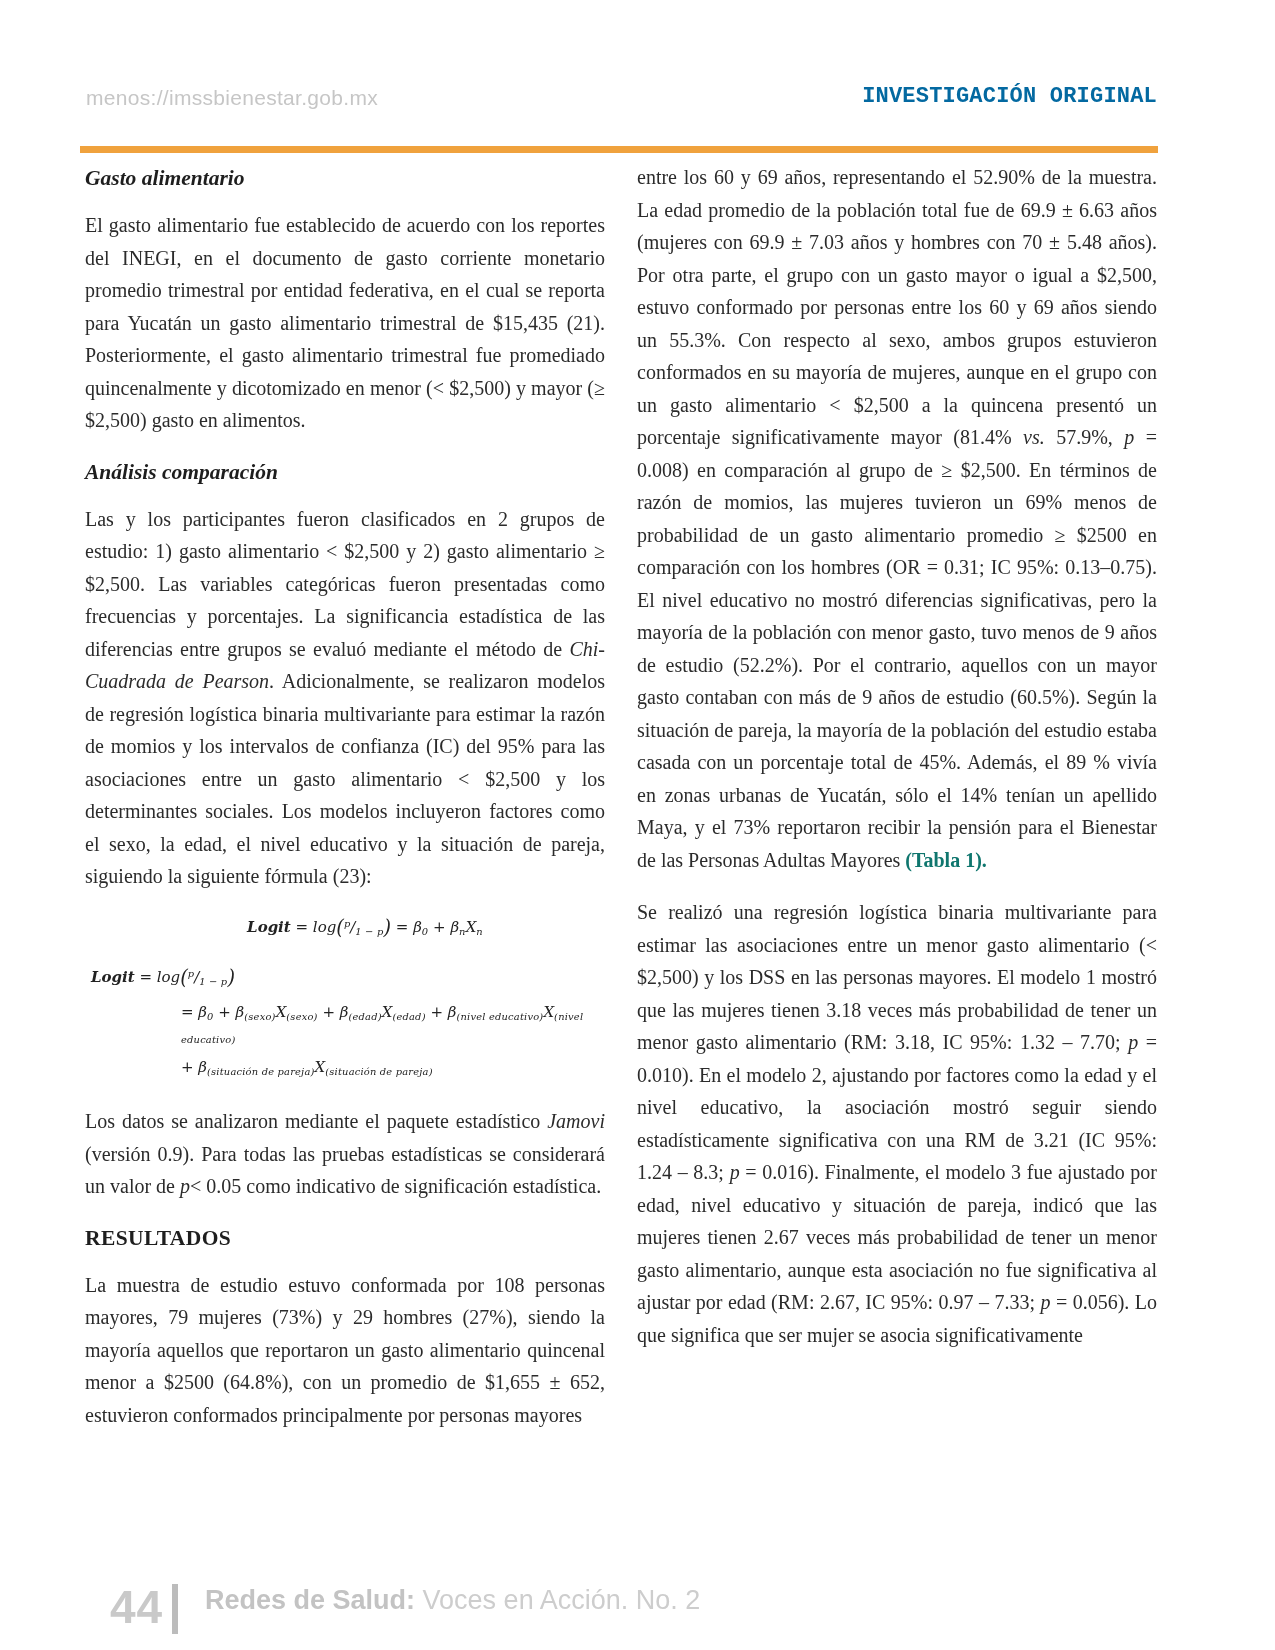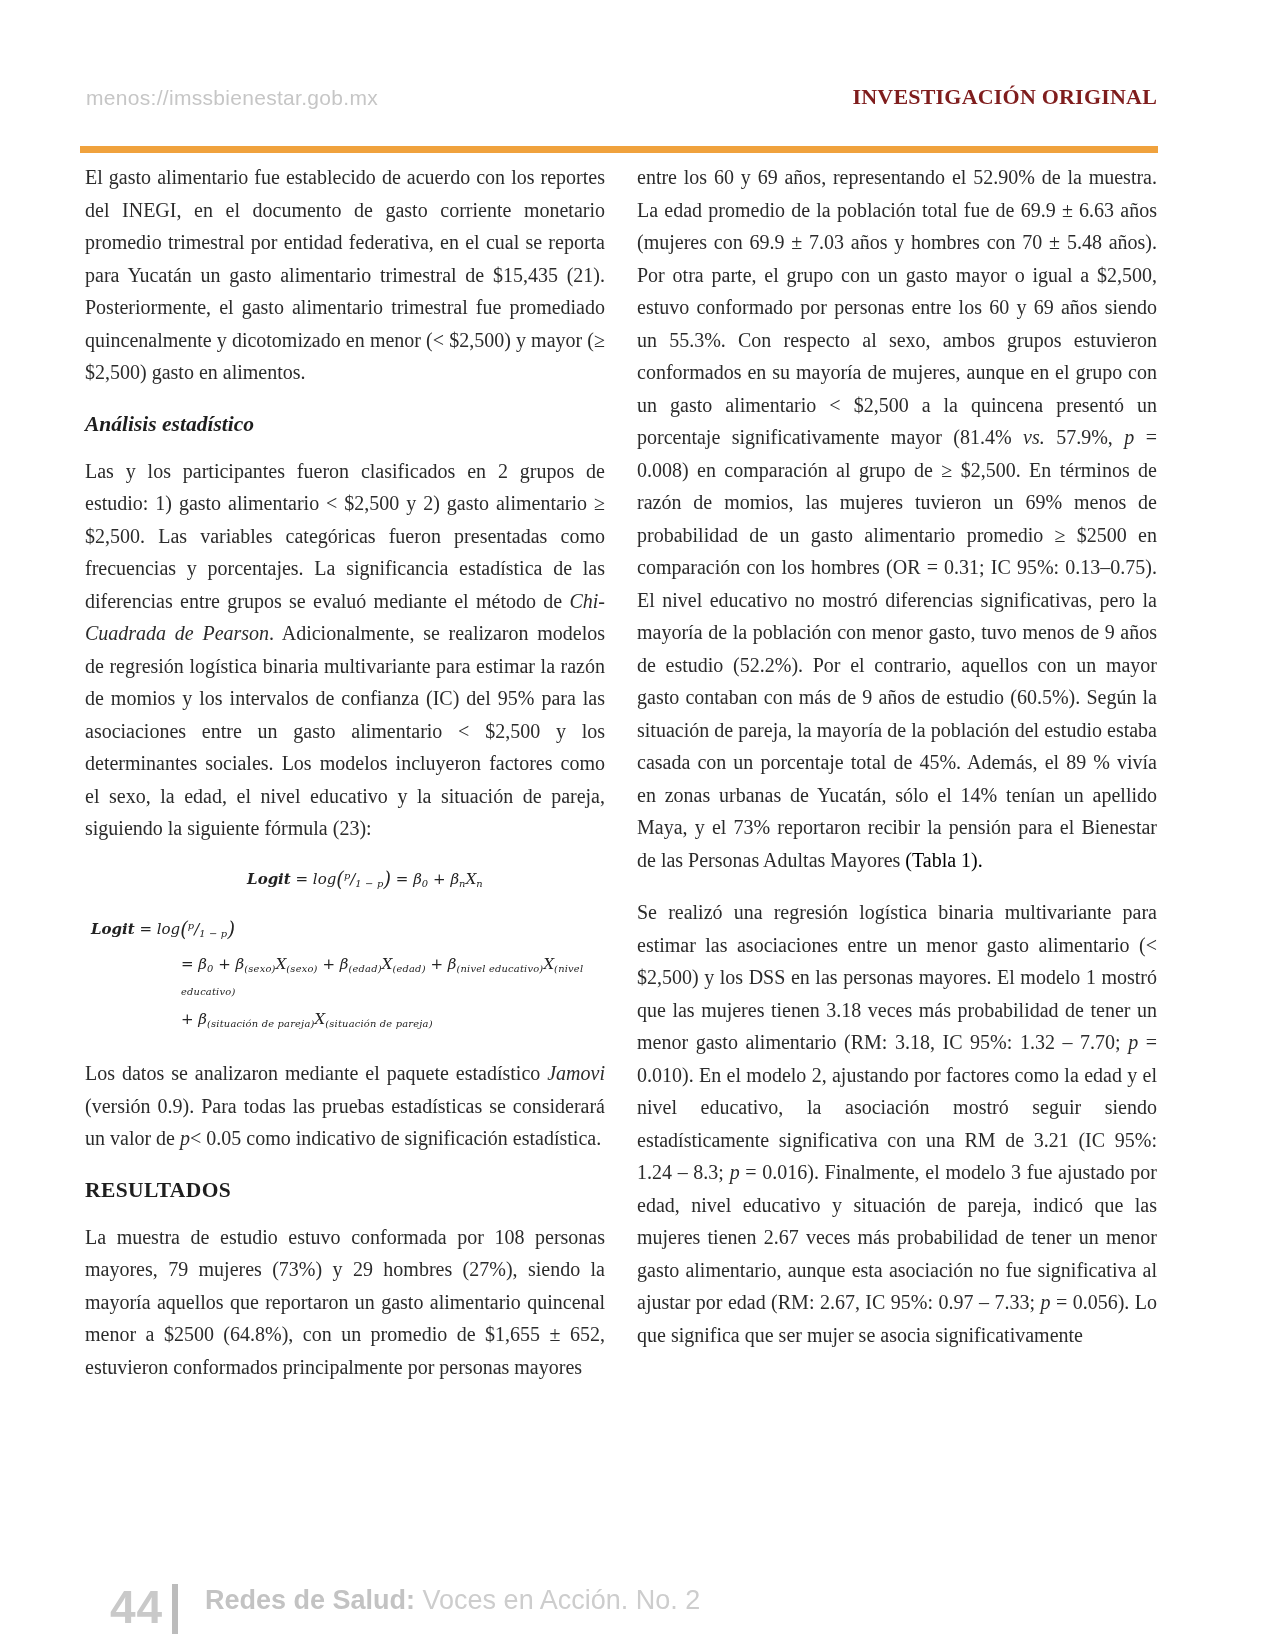--- a/index.html
+++ b/index.html
@@ -11,22 +11,22 @@
   .page{position:absolute;inset:0;overflow:hidden;}
 
   
   .header-url{
     position:absolute;left:86px;top:86px;
     font-family:"Liberation Sans",sans-serif;font-size:21px;color:#c6c6c6;
     letter-spacing:.3px;
   }
   .section-label{
     position:absolute;right:118px;top:84px;
-    font-family:Liberation Serif, serif;font-weight:bold;font-size:22px;
-    color:#7f1d1d;letter-spacing:.2px;
+    font-family:Liberation Mono, monospace;font-weight:bold;font-size:22px;
+    color:#0369a1;letter-spacing:.2px;
   }
   .rule{
     position:absolute;left:80px;top:146px;width:1078px;height:7px;
     background:#F0A23D;
   }
 
   
   .columns{
     position:absolute;left:85px;top:161px;width:1073px;
     display:flex;gap:32px;
@@ -38,21 +38,21 @@
   }
   h2{
     margin:8px 0 16px 0;font-size:21.5px;line-height:30px;color:#1e1e1e;
   }
   h2.h-italic{font-style:italic;font-weight:bold;}
   h2.h-caps{font-weight:bold;letter-spacing:.4px;}
   h2.first{margin-top:2px;}
 
   .seg-i{font-style:italic;}
   .seg-bi{font-weight:bold;}
-  .tabla-ref{color:#000000;font-weight:normal;}
+  .tabla-ref{color:#0f766e;font-weight:bold;}
 
   
   .formula{
     font-family:"DejaVu Serif",serif;font-style:italic;
     font-size:15px;line-height:1.55;color:#222;
   }
   .formula-center{text-align:center;margin:12px 0 14px 40px;}
   .formula-block{margin:20px 0 26px 0;}
   .f-line-head{padding-left:6px;}
   .f-line-indent{padding-left:96px;margin-top:8px;}
@@ -80,23 +80,24 @@
 
 <div class="page">
 
   <span class="header-url">menos://imssbienestar.gob.mx</span>
   <span class="section-label">INVESTIGACIÓN ORIGINAL</span>
   <div class="rule"></div>
 
   <div class="columns">
 
     <div class="col">
+      <h2 class="h-italic first">Gasto alimentario</h2>
       <p>El gasto alimentario fue establecido de acuerdo con los reportes del INEGI, en el documento de gasto corriente monetario promedio trimestral por entidad federativa, en el cual se reporta para Yucatán un gasto alimentario trimestral de $15,435 (21). Posteriormente, el gasto alimentario trimestral fue promediado quincenalmente y dicotomizado en menor (&lt; $2,500) y mayor (≥ $2,500) gasto en alimentos.</p>
 
-      <h2 class="h-italic">Análisis estadístico</h2>
+      <h2 class="h-italic">Análisis comparación</h2>
       <p><span>Las y los participantes fueron clasificados en 2 grupos de estudio: 1) gasto alimentario &lt; $2,500 y 2) gasto alimentario ≥ $2,500. Las variables categóricas fueron presentadas como frecuencias y porcentajes. La significancia estadística de las diferencias entre grupos se evaluó mediante el método de </span><span class="seg-i">Chi-Cuadrada de Pearson</span><span>. Adicionalmente, se realizaron modelos de regresión logística binaria multivariante para estimar la razón de momios y los intervalos de confianza (IC) del 95% para las asociaciones entre un gasto alimentario &lt; $2,500 y los determinantes sociales. Los modelos incluyeron factores como el sexo, la edad, el nivel educativo y la situación de pareja, siguiendo la siguiente fórmula (23):</span></p>
 
       <div class="formula formula-center"><span class="seg-bi">Logit</span><span> = log</span><span class="seg-big">(</span><span class="seg-sup">p</span><span>/</span><span class="seg-sub">1 − p</span><span class="seg-big">)</span><span> = </span><span>β</span><span class="seg-sub">0</span><span> + </span><span>β</span><span class="seg-sub">n</span><span>X</span><span class="seg-sub">n</span></div>
       <div class="formula formula-block">
         <div class="f-line-head"><span class="seg-bi">Logit</span><span> = log</span><span class="seg-big">(</span><span class="seg-sup">p</span><span>/</span><span class="seg-sub">1 − p</span><span class="seg-big">)</span></div>
         <div class="f-line-indent"><span>= </span><span>β</span><span class="seg-sub">0</span><span> + </span><span>β</span><span class="seg-sub">(sexo)</span><span>X</span><span class="seg-sub">(sexo)</span><span> + </span><span>β</span><span class="seg-sub">(edad)</span><span>X</span><span class="seg-sub">(edad)</span><span> + </span><span>β</span><span class="seg-sub">(nivel educativo)</span><span>X</span><span class="seg-sub">(nivel educativo)</span></div>
         <div class="f-line-indent"><span>+ </span><span>β</span><span class="seg-sub">(situación de pareja)</span><span>X</span><span class="seg-sub">(situación de pareja)</span></div>
       </div>
 
       <p><span>Los datos se analizaron mediante el paquete estadístico </span><span class="seg-i">Jamovi</span><span> (versión 0.9). Para todas las pruebas estadísticas se considerará un valor de </span><span class="seg-i">p</span><span>&lt; 0.05 como indicativo de significación estadística.</span></p>

